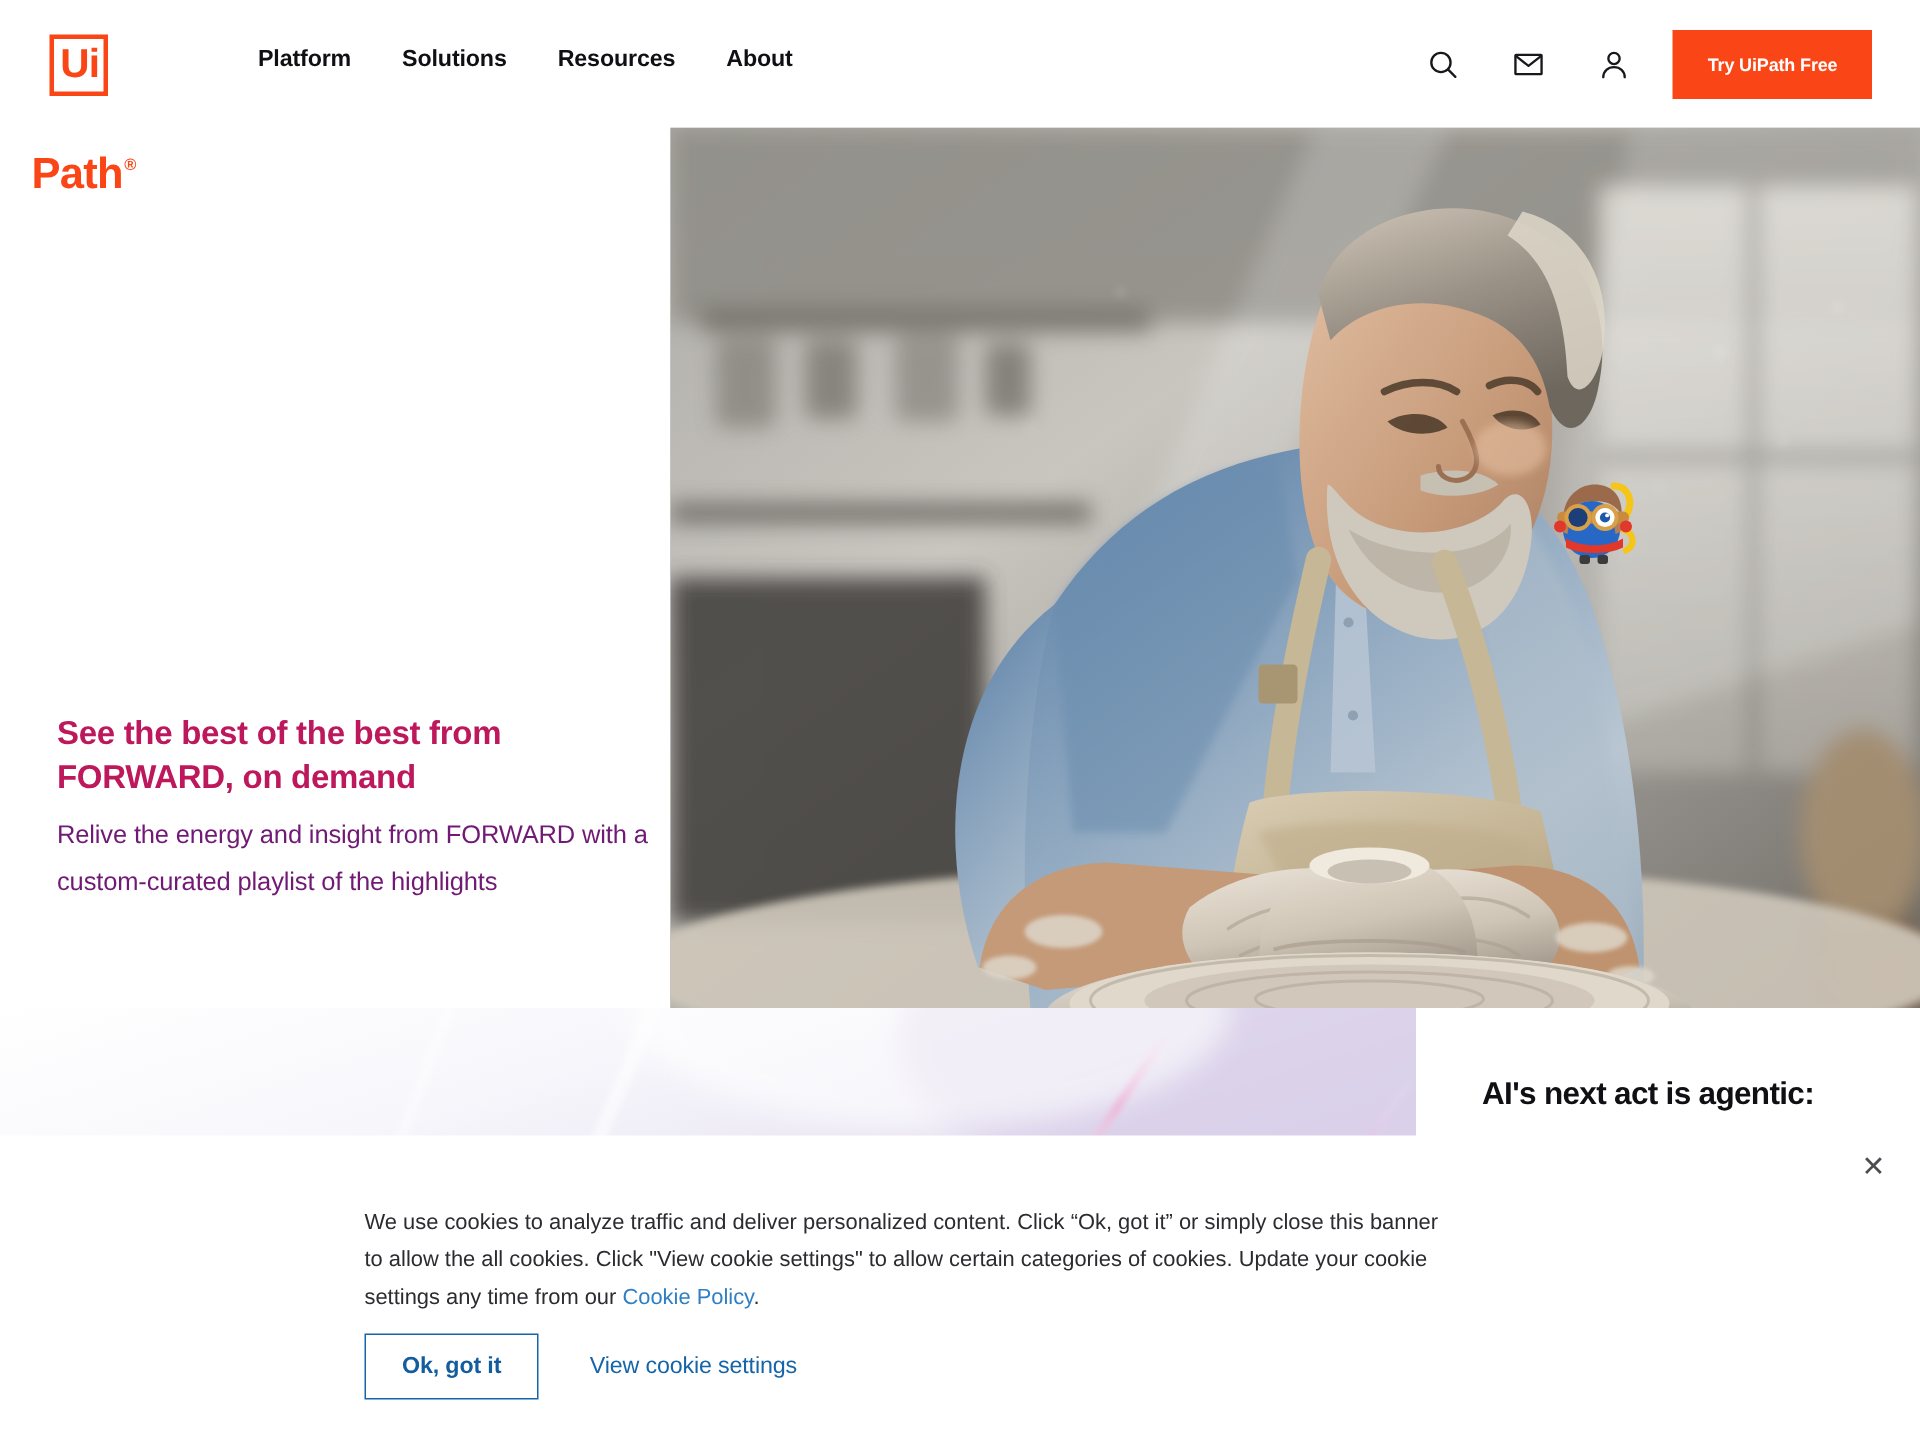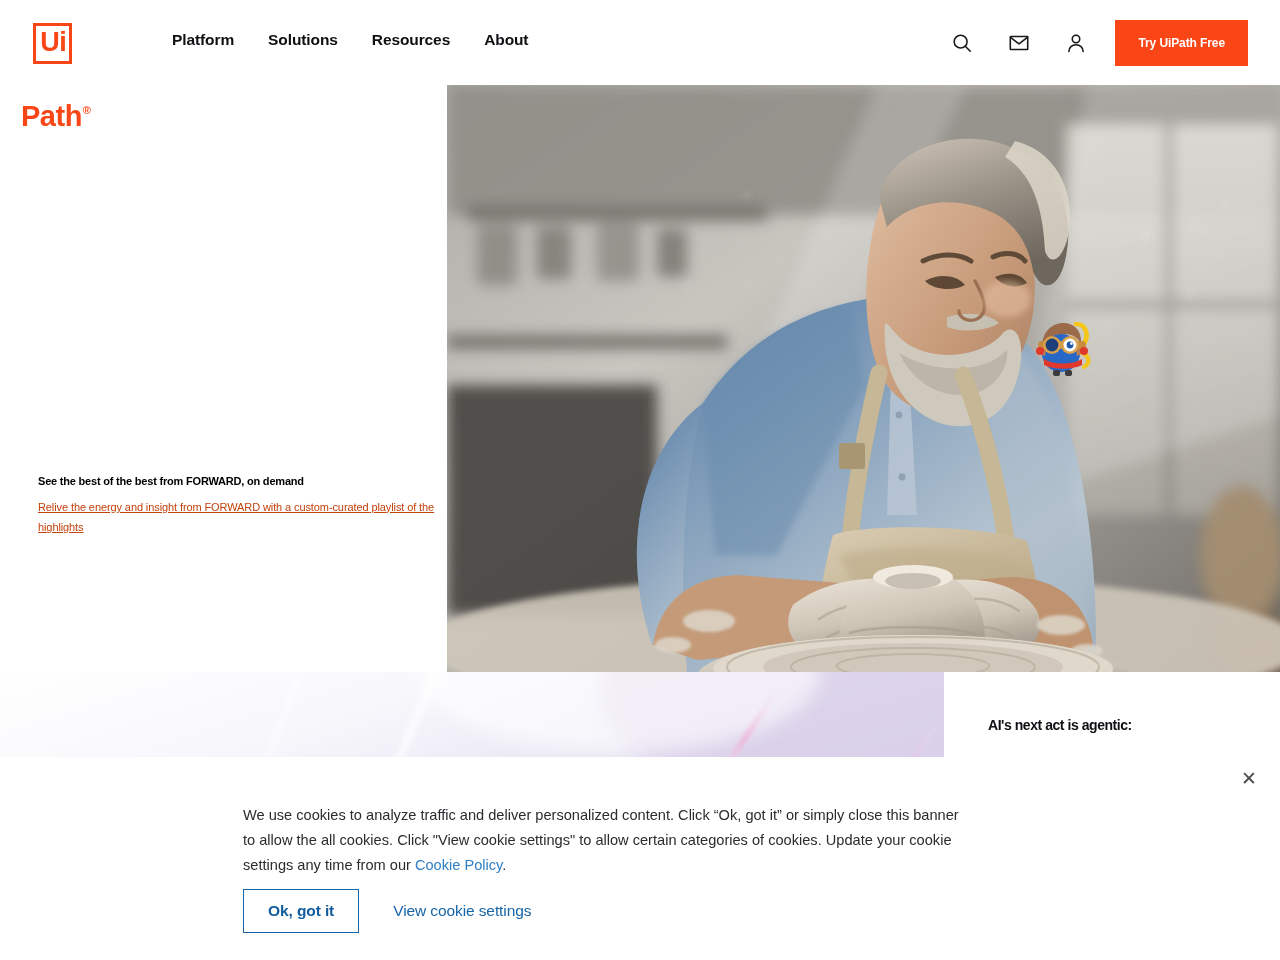--- a/index.html
+++ b/index.html
@@ -137,34 +137,33 @@
     background: #ffffff;
   }
 
   .hero-copy {
     position: absolute;
     left: 38px;
     top: 389px;
     width: 400px;
   }
   .hero-title {
-    font-size: 11px;
-    font-weight: 700;
-    color: #000000;
+    font-size: 22px;
+    font-weight: 700;
+    color: #be185d;
     line-height: 1.33;
     letter-spacing: -0.2px;
   }
   .hero-sub {
     margin-top: 8px;
-    font-size: 11px;
+    font-size: 17px;
     font-weight: 400;
-    color: #c2410c;
+    color: #701a75;
     line-height: 1.88;
     letter-spacing: -0.1px;
-    text-decoration: underline;
   }
   .hero-bar-track {
     position: absolute;
     left: 0;
     top: 274px;
     width: 410px;
     height: 5px;
     background: #ffffff;
   }
   .hero-bar-fill {
@@ -224,21 +223,21 @@
     letter-spacing: -0.7px;
     line-height: 1.22;
     white-space: nowrap;
   }
 
   .below-heading-right {
     position: absolute;
     left: 988px;
     top: 44px;
     width: 292px;
-    font-size: 14px;
+    font-size: 21px;
     font-weight: 700;
     color: #0f0f14;
     letter-spacing: -0.45px;
     line-height: 1.32;
   }
 
   
   .cookie-banner {
     position: absolute;
     left: 0;

